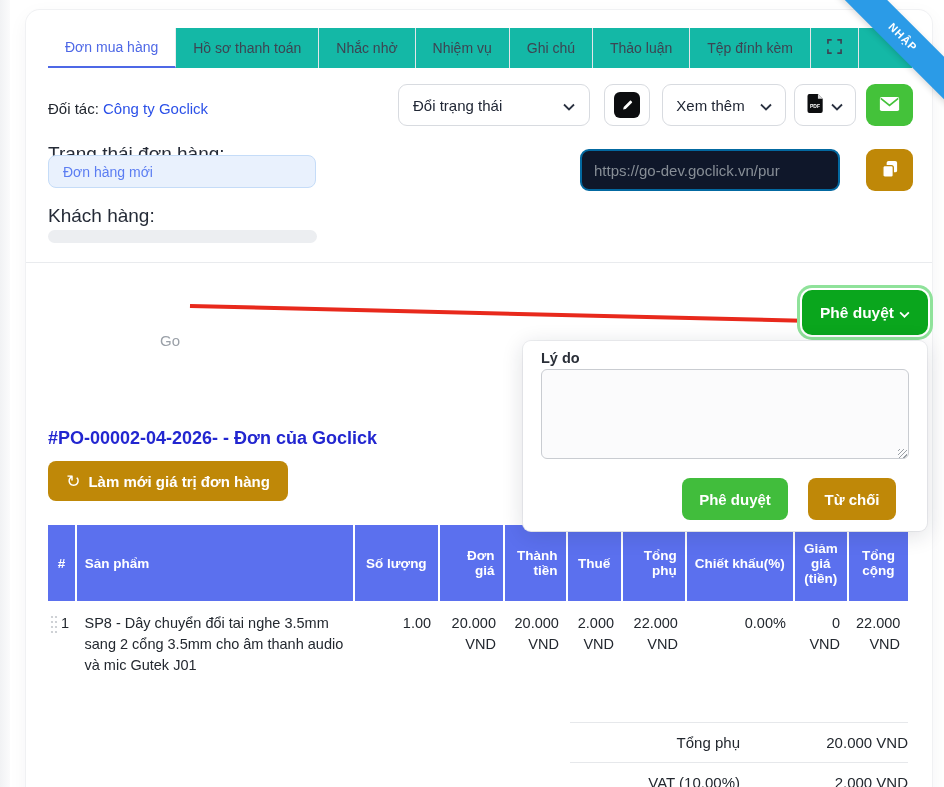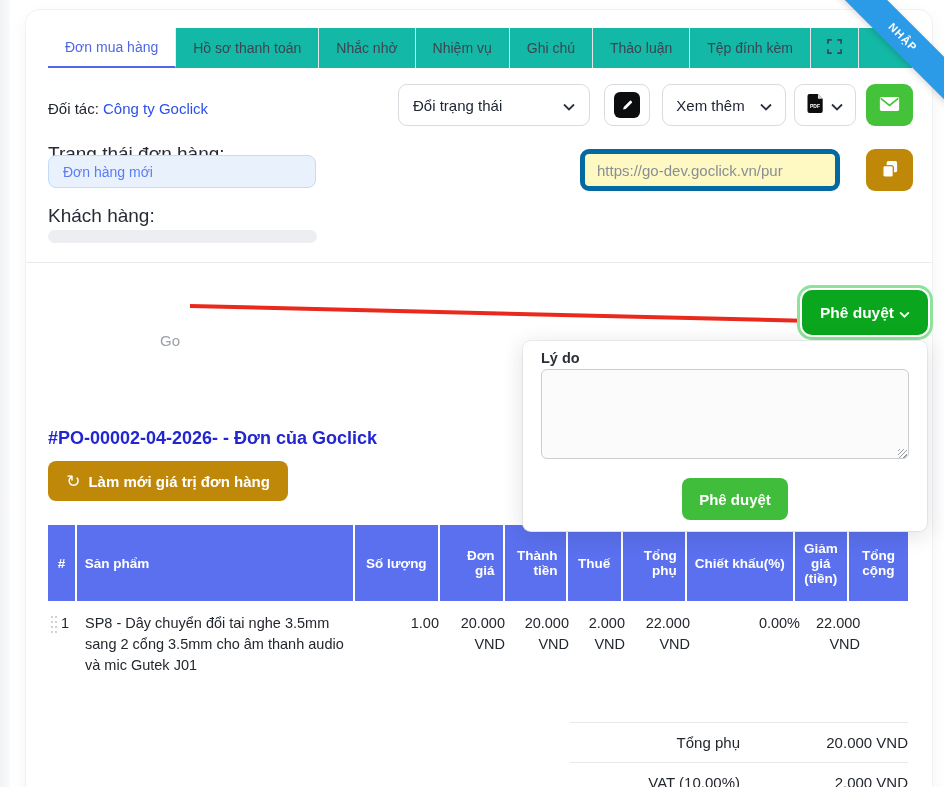--- a/index.html
+++ b/index.html
@@ -44,22 +44,22 @@
     display:flex; align-items:center; font-size:15px; color:#212735; cursor:pointer; }
   .select-status { left:398px; top:84px; width:192px; height:42px; padding:0 14px; justify-content:space-between;gap:39px; }
   .btn-pencil { left:604px; top:84px; width:46px; height:42px; justify-content:center; }
   .pencil-chip { width:26px; height:26px; background:#0c0d0f; border-radius:6px; display:flex; align-items:center; justify-content:center; }
   .btn-more { left:662px; top:84px; width:124px; height:42px; justify-content:center; gap:15px; }
   .btn-pdf { left:794px; top:84px; width:62px; height:42px; justify-content:center; gap:7px; }
   .btn-solid { position:absolute; border:none; border-radius:9px; display:flex; align-items:center; justify-content:center; cursor:pointer; }
   .btn-mail { left:866px; top:84px; width:47px; height:42px; background:#44c23a; }
   .btn-copy { left:866px; top:149px; width:47px; height:42px; background:#bf8808; }
   .url-input { position:absolute; left:580px; top:149px; width:260px; height:42px;
-    border:5px solid #0369a1; border-radius:9px; padding:0 12px; font-size:15px; color:#878e96;
-    font-family:"Liberation Sans", sans-serif; background:#fef9c3; outline:none; }
+    border:2px solid #0369a1; border-radius:9px; padding:0 12px; font-size:15px; color:#878e96;
+    font-family:"Liberation Sans", sans-serif; background:#0f172a; outline:none; }
 
   .divider { position:absolute; left:26px; top:262px; width:906px; border-top:1px solid #e9ebee; }
 
   
   .arrow-svg { position:absolute; left:140px; top:293px; z-index:5; pointer-events:none; }
   .watermark { position:absolute; left:160px; top:332px; font-size:15px; color:#9aa0a8; }
 
   
   .btn-approve-main { position:absolute; left:802px; top:290px; width:126px; height:45px;
     background:#0aa61d; border:none; border-radius:10px; color:#fff; font-weight:bold; font-size:15.5px;
@@ -213,20 +213,21 @@
           <path d="M1 1.5l5 5 5-5"></path>
         </svg>
     </span>
   </button>
 
   <div class="popup">
     <div class="popup-label">Lý do</div>
     <textarea class="popup-textarea" style=""></textarea>
     <div class="resize-grip"></div>
     <button class="popup-btn popup-approve">Phê duyệt</button>
+    <button class="popup-btn popup-reject">Từ chối</button>
   </div>
 
   <div class="order-title">#PO-00002-04-2026- - Đơn của Goclick</div>
   <button class="btn-refresh">
     <span class="refresh-glyph">↻</span>
     <span>Làm mới giá trị đơn hàng</span>
   </button>
 
   <div class="ptable">
     <div class="thead">
@@ -257,20 +258,21 @@
         </span>
         <span>1</span>
       </div>
       <div class="td c1 al-l">SP8 - Dây chuyển đổi tai nghe 3.5mm sang 2 cổng 3.5mm cho âm thanh audio và mic Gutek J01</div>
       <div class="td c2 al-r">1.00</div>
       <div class="td c3 al-r">20.000 VND</div>
       <div class="td c4 al-r">20.000 VND</div>
       <div class="td c5 al-r">2.000 VND</div>
       <div class="td c6 al-r">22.000 VND</div>
       <div class="td c7 al-r">0.00%</div>
+      <div class="td c8 al-r">0 VND</div>
       <div class="td c9 al-r">22.000 VND</div>
     </div>
   </div>
 
   <div class="summary">
     <div class="sum-row">
       <span class="sum-label">Tổng phụ</span>
       <span class="sum-value">20.000 VND</span>
     </div>
     <div class="sum-row">

